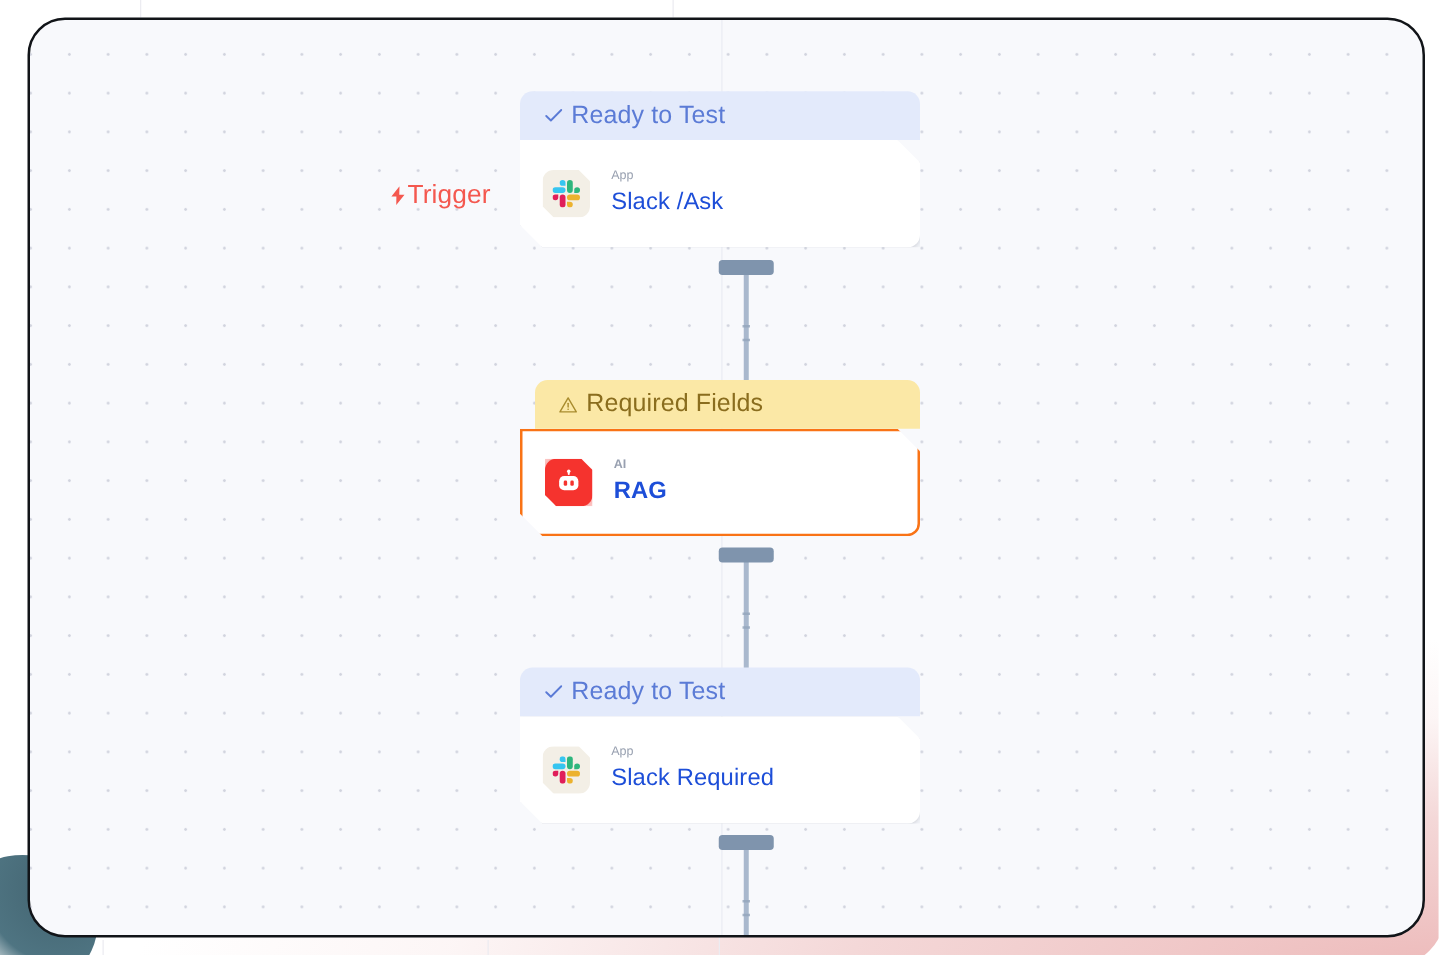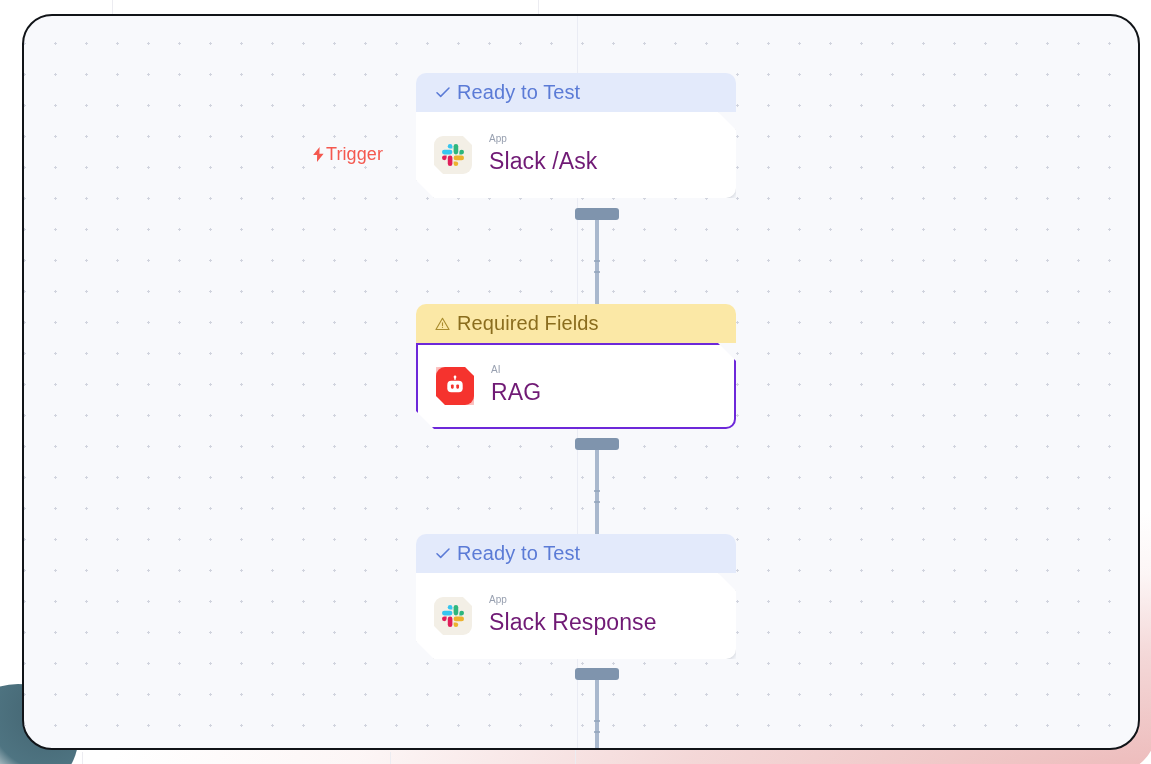--- a/index.html
+++ b/index.html
@@ -127,20 +127,21 @@
     font-size: 20px;
     letter-spacing: .1px;
   }
   .node-status.ready {
     background: #e3eafb;
     color: #5b7bd6;
   }
   .node-status.warn {
     background: #fbe8a6;
     color: #8a6d1e;
+    margin-left: 12px;
   }
   .node-status .status-icon {
     display: inline-flex;
     align-items: center;
     justify-content: center;
     width: 15px;
     height: 15px;
     flex: 0 0 15px;
   }
   .node-status .status-icon svg { display: block; }
@@ -153,22 +154,23 @@
     align-items: center;
     gap: 17px;
     padding: 16px 18px;
     border-bottom-left-radius: 10px;
     border-bottom-right-radius: 10px;
     
     clip-path: polygon(0 0, calc(100% - 18px) 0, 100% 18px, 100% 100%, 18px 100%, 0 calc(100% - 18px));
     box-shadow: 0 1px 3px rgba(25,40,70,.13), 0 6px 14px rgba(25,40,70,.07);
   }
   .node-body.selected {
-    border: 2px solid #6d28d9;
+    border: 2px solid #f97316;
     box-shadow: none;
+    font-weight: bold;
   }
 
   .node-icon {
     width: 38px;
     height: 38px;
     flex: 0 0 38px;
     border-radius: 9px;
     display: flex;
     align-items: center;
     justify-content: center;
@@ -184,35 +186,35 @@
     clip-path: polygon(0 0, calc(100% - 9px) 0, 100% 9px, 100% 100%, 9px 100%, 0 calc(100% - 9px));
   }
 
   .node-text { display: flex; flex-direction: column; gap: 2px; min-width: 0; }
   .node-kind {
     font-size: 10px;
     color: #98a0b0;
     line-height: 1.25;
   }
   .node-title {
-    font-size: 23px;
-    color: #701a75;
+    font-size: 19px;
+    color: #1d4ed8;
     line-height: 1.3;
     letter-spacing: .1px;
     white-space: nowrap;
   }
 
   
   .trigger-label {
     position: absolute;
     display: flex;
     align-items: center;
     gap: 1px;
     color: #f4584f;
-    font-size: 18px;
+    font-size: 21px;
     letter-spacing: .1px;
   }
   .trigger-label .bolt { display: inline-flex; align-items: center; }
 </style>
 </head>
 <body>
 
 <div id="page">
 
   <div class="rose-glow"></div>
@@ -336,19 +338,19 @@
             <path d="M8.82 5.04A2.52 2.52 0 1 1 11.34 2.52v2.52H8.82z" fill="#36c5f0"></path>
             <path d="M8.82 6.3a2.52 2.52 0 0 1 0 5.04h-6.3a2.52 2.52 0 0 1 0-5.04h6.3z" fill="#36c5f0"></path>
             <path d="M18.96 8.82a2.52 2.52 0 1 1 2.52 2.52h-2.52V8.82z" fill="#2eb67d"></path>
             <path d="M17.7 8.82a2.52 2.52 0 0 1-5.04 0v-6.3a2.52 2.52 0 0 1 5.04 0v6.3z" fill="#2eb67d"></path>
             <path d="M15.18 18.96a2.52 2.52 0 1 1-2.52 2.52v-2.52h2.52z" fill="#ecb22e"></path>
             <path d="M15.18 17.7a2.52 2.52 0 0 1 0-5.04h6.3a2.52 2.52 0 0 1 0 5.04h-6.3z" fill="#ecb22e"></path>
           </svg>
         </div>
         <div class="node-text">
           <span class="node-kind">App</span>
-          <span class="node-title">Slack Response</span>
+          <span class="node-title">Slack Required</span>
         </div>
       </div>
     </div>
 
   </div>
 </div>
 
 </body></html>

